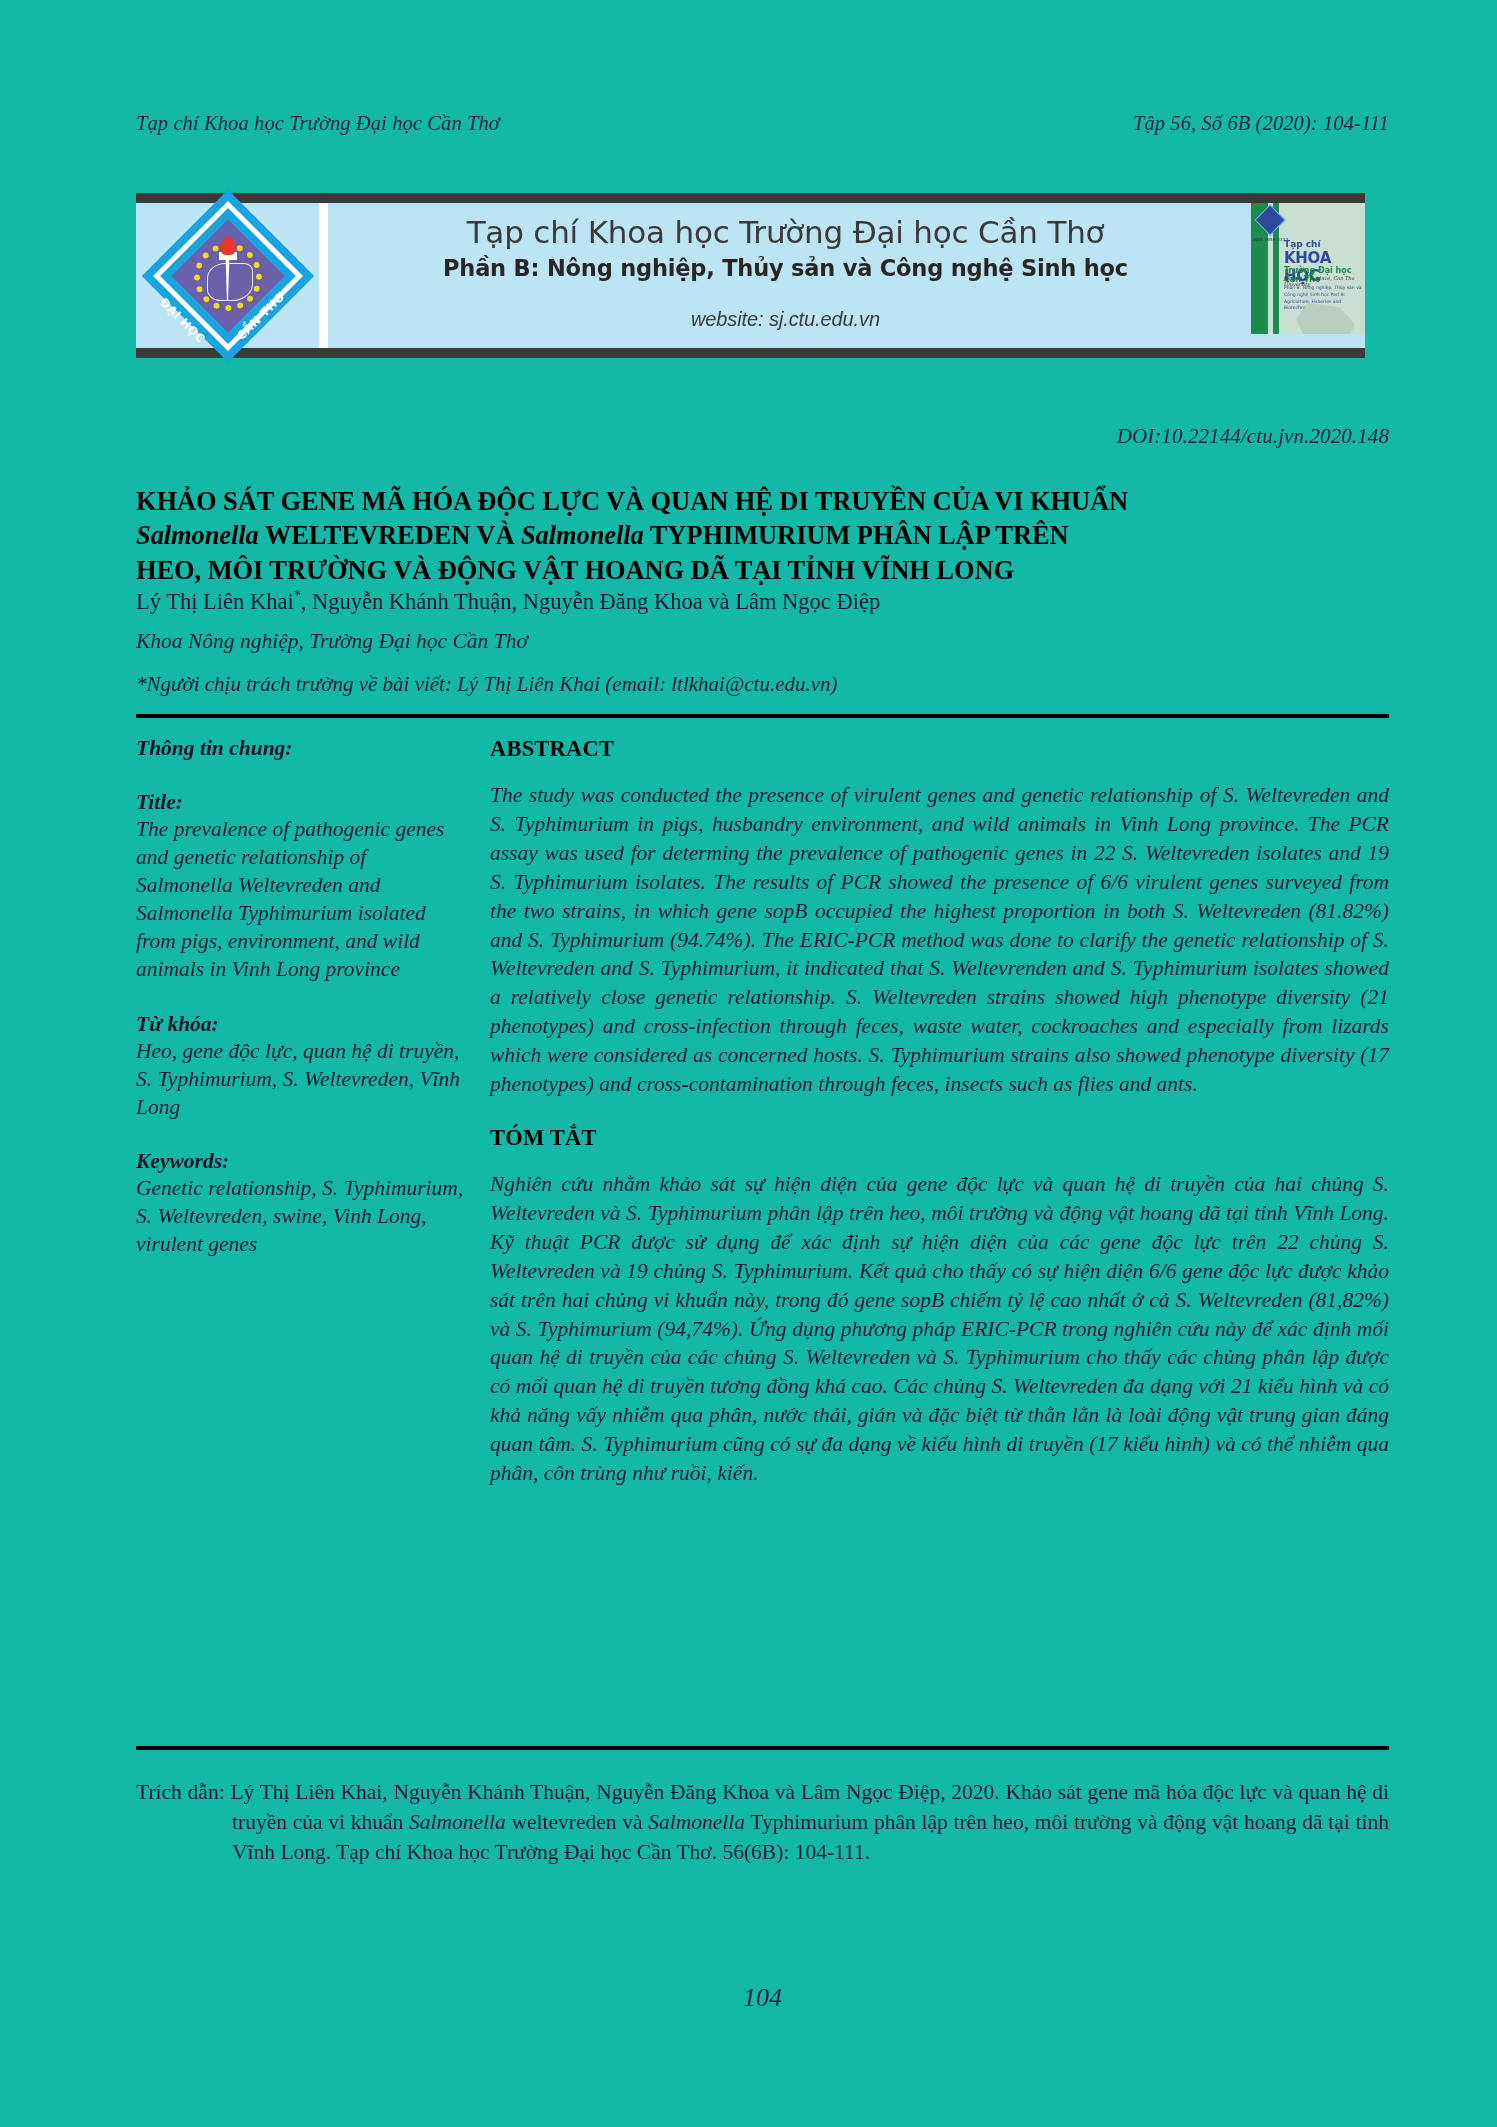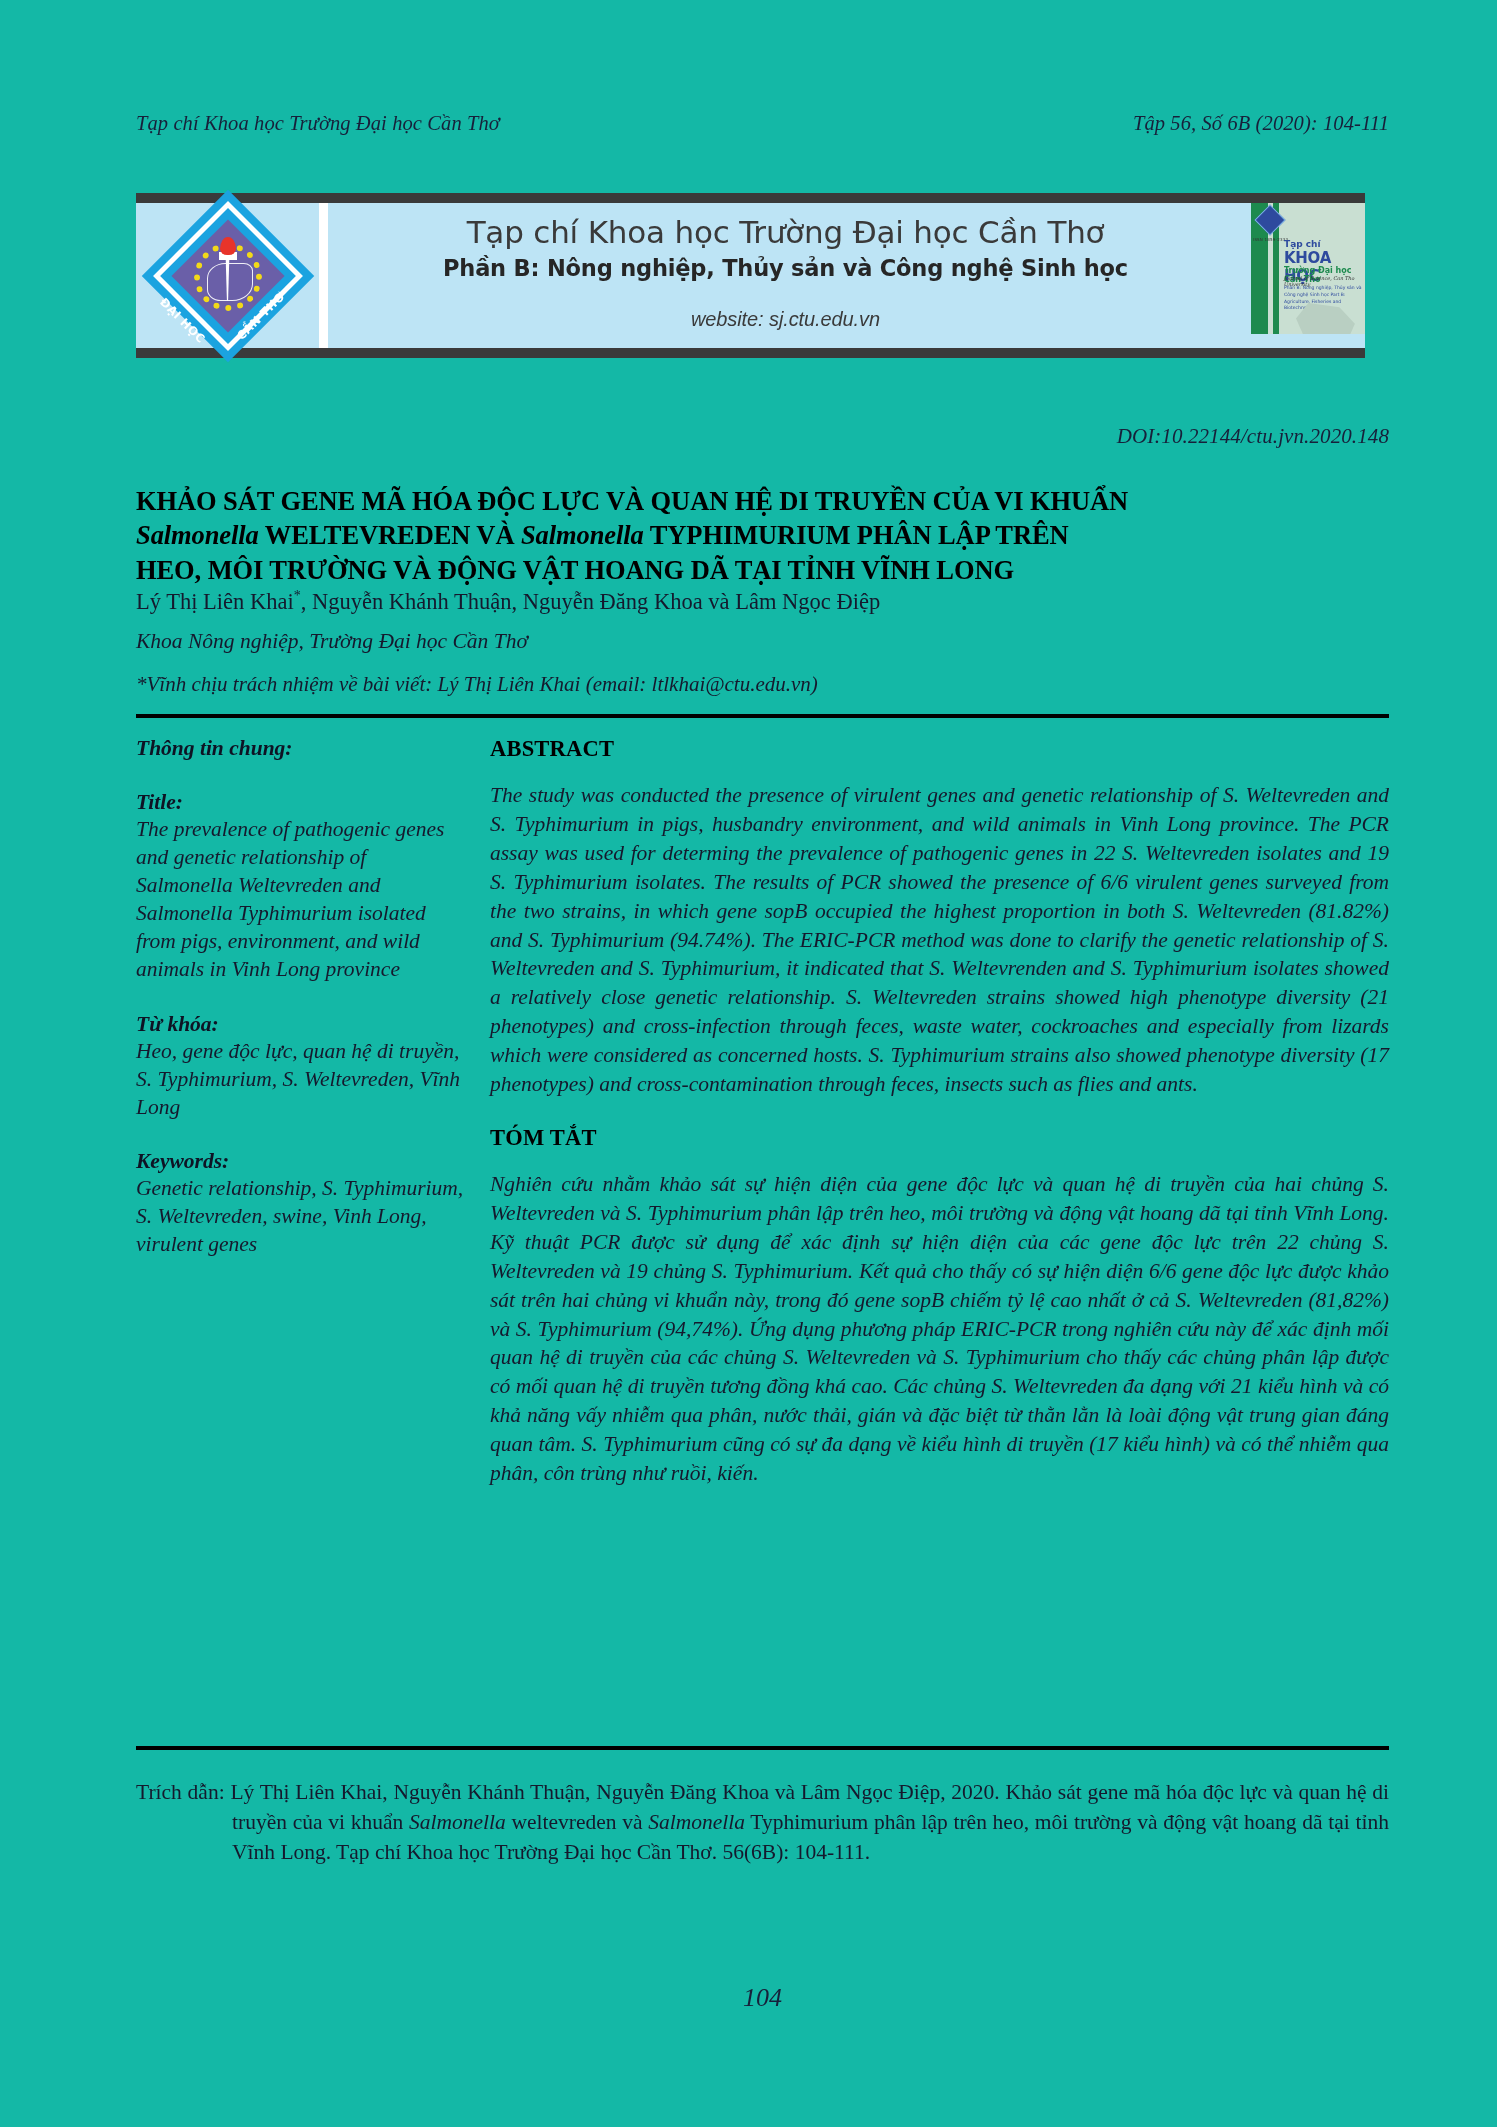--- a/index.html
+++ b/index.html
@@ -431,21 +431,21 @@
     <div class="doi">DOI:10.22144/ctu.jvn.2020.148</div>
 
     <h1 class="title">
       <span>KHẢO SÁT GENE MÃ HÓA ĐỘC LỰC VÀ QUAN HỆ DI TRUYỀN CỦA VI KHUẨN</span><br>
       <span class="sp">Salmonella</span><span> WELTEVREDEN VÀ </span><span class="sp">Salmonella</span><span> TYPHIMURIUM PHÂN LẬP TRÊN</span><br>
       <span>HEO, MÔI TRƯỜNG VÀ ĐỘNG VẬT HOANG DÃ TẠI TỈNH VĨNH LONG</span>
     </h1>
 
     <div class="authors"><span>Lý Thị Liên Khai</span><sup>*</sup><span>, Nguyễn Khánh Thuận, Nguyễn Đăng Khoa và Lâm Ngọc Điệp</span></div>
     <div class="affil">Khoa Nông nghiệp, Trường Đại học Cần Thơ</div>
-    <div class="corresp">*Vĩnh chịu trách nhiệm về bài viết: Lý Thị Liên Khai (email: ltlkhai@ctu.edu.vn)</div>
+    <div class="corresp">*Người chịu trách trường về bài viết: Lý Thị Liên Khai (email: ltlkhai@ctu.edu.vn)</div>
 
     <div class="rule rule-top"></div>
 
     <div class="cols">
 
       <div class="col-left">
         <p class="sb-head">Thông tin chung:</p>
         <div class="sb-gap"></div>
         <p class="sb-head">Title:</p>
         <p class="sb-body">The prevalence of pathogenic genes and genetic relationship of Salmonella Weltevreden and Salmonella Typhimurium isolated from pigs, environment, and wild animals in Vinh Long province</p>

